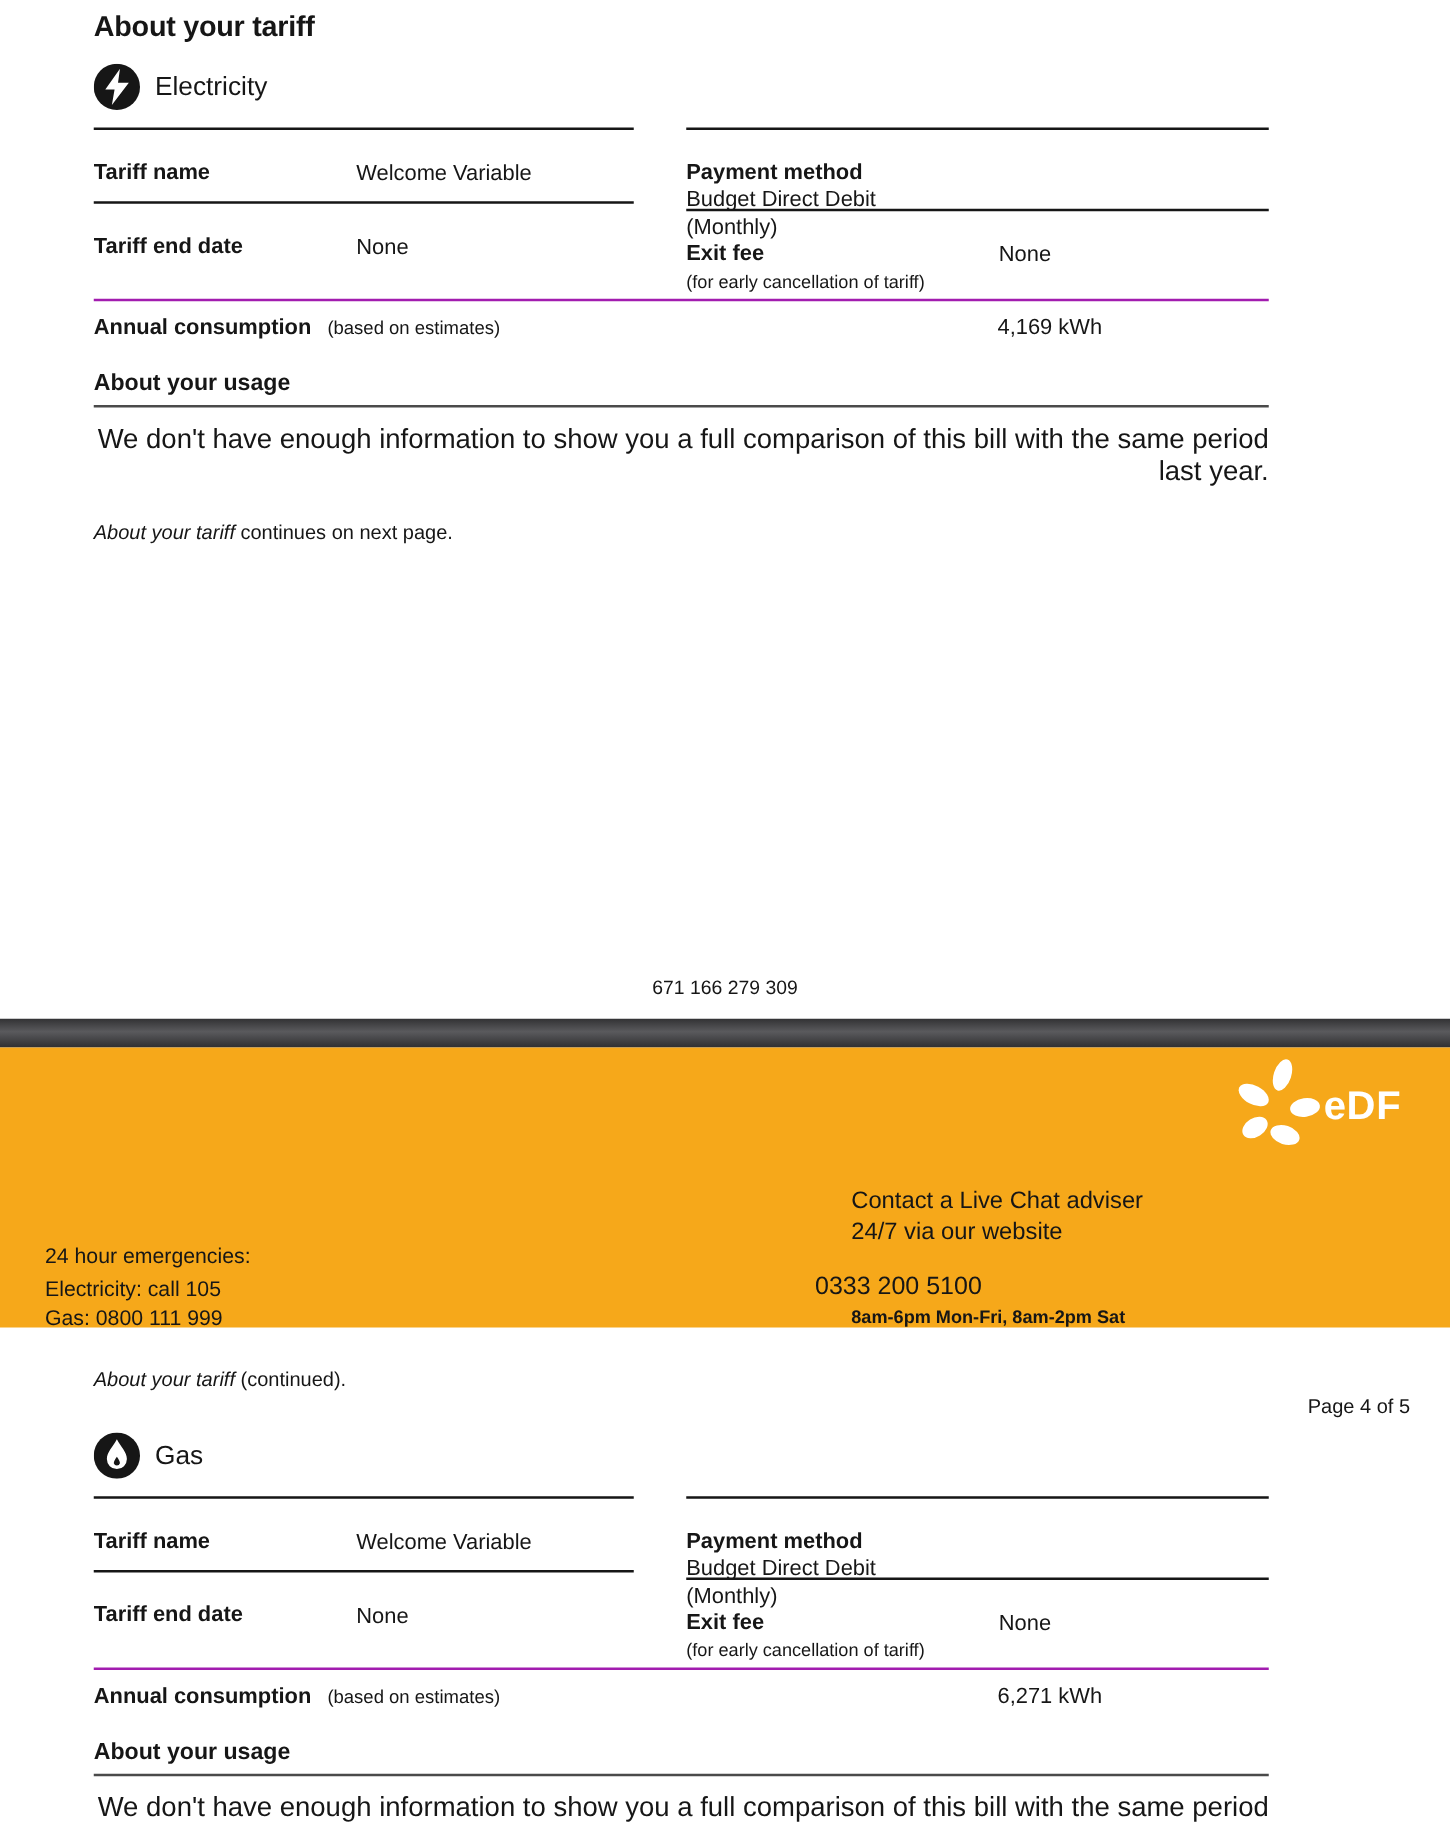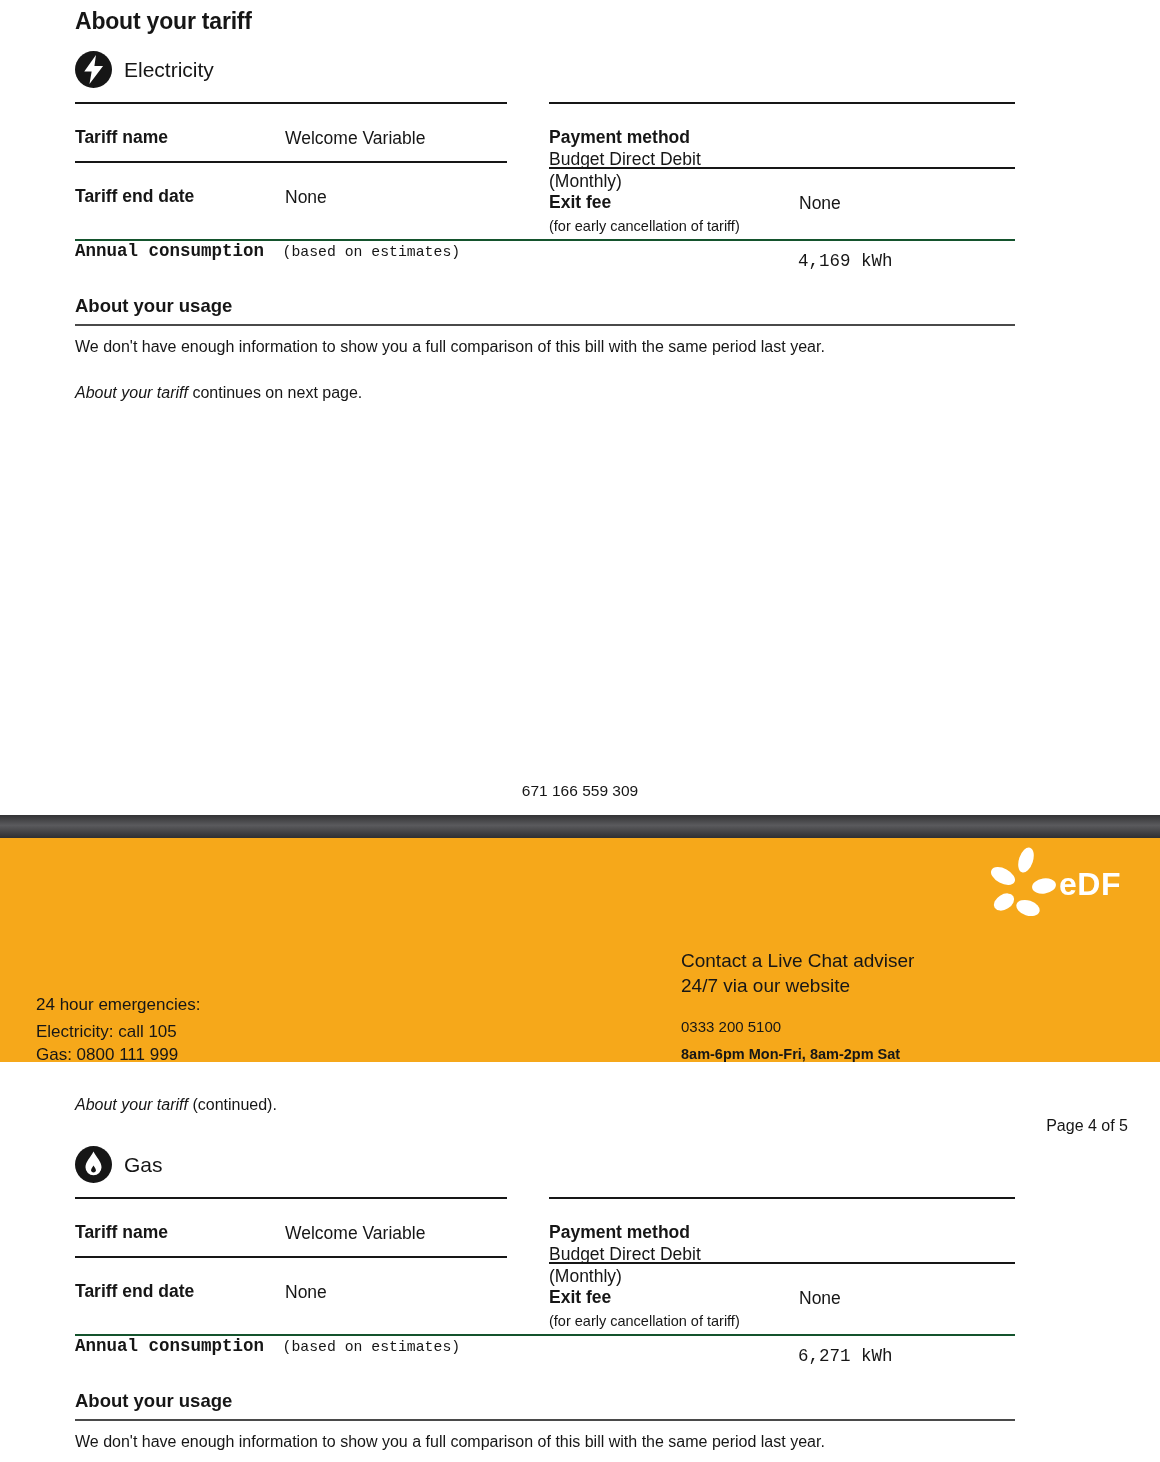--- a/index.html
+++ b/index.html
@@ -28,44 +28,44 @@
   .tcol-right .trow .tlabel { width: 250px; flex: none; }
   .tcol-left  .row1 { height: 59px; }
   .tcol-left  .row2 { height: 78px; }
   .tcol-right .row1 { height: 65px; flex-direction: column; }
   .tcol-right .row2 { height: 72px; }
   .bold { font-weight: 700; }
   .tvalue { line-height: 1.28; }
   .tcol-right .tvalue { max-width: 200px; }
   .sub-note { display: block; font-size: 14.5px; font-weight: 400; line-height: 1.25; margin-top: 4px; max-width: 195px; }
 
-  .consumption { position: relative; border-top: 2px solid #14532d; height: 46px; font-size: 17.5px; font-family: Liberation Mono, monospace; }
+  .consumption { position: relative; border-top: 2px solid #a21caf; padding-top: 10px; height: 46px; font-size: 17.5px; }
   .consumption .note { font-size: 14.8px; margin-left: 8px; }
   .cons-value { position: absolute; left: 723px; top: 10px; }
 
   .usage-heading { margin: 10px 0 0 0; font-size: 18.5px; font-weight: 700; }
   .usage-rule { border: none; border-top: 2.5px solid #4a4a4a; margin: 7px 0 0 0; }
-  .usage-msg { margin: 12px 0 0 0; font-size: 16px; }
+  .usage-msg { margin: 12px 0 0 0; font-size: 22px; text-align: right; }
   .continues-note { margin: 28px 0 0 0; font-size: 16px; }
 
   .ref-number { position: absolute; top: 782px; left: 0; width: 100%; text-align: center; font-size: 15.5px; }
 
   
   .dark-bar {
     position: absolute; top: 815px; left: 0; width: 100%; height: 23px;
     background: linear-gradient(to bottom, #323234 0%, #5a5a5d 45%, #2f2f31 100%);
   }
   .orange-band { position: absolute; top: 838px; left: 0; width: 100%; height: 224px; background: #F6A81A; }
 
   .emergencies { position: absolute; left: 36px; top: 156px; font-size: 17px; line-height: 1.35; }
   .em-title { font-weight: 400; margin-bottom: 4px; }
 
   .myaccount { position: absolute; left: 681px; top: 13px; font-size: 19px; line-height: 1.33; }
   .livechat  { position: absolute; left: 681px; top: 110px; font-size: 19px; line-height: 1.33; }
-  .phone { position: absolute; left: 681px; top: 180px; font-size: 15px; }
+  .phone { position: absolute; left: 652px; top: 180px; font-size: 20px; }
   .phone-hours { position: absolute; left: 681px; top: 208px; font-size: 14.5px; font-weight: 700; }
 
   .edf-logo { position: absolute; left: 983px; top: 6px; display: flex; align-items: center; }
   .edf-logo svg { width: 80px; height: 80px; display: block; }
   .edf-word { font-size: 32px; font-weight: 700; color: #ffffff; letter-spacing: 0.5px; margin-left: -4px; }
 
   
   .page-indicator { position: absolute; top: 1117px; right: 32px; font-size: 16px; }
   .content-bottom { position: absolute; left: 75px; top: 1096px; width: 940px; }
   .continued-note { margin: 0; font-size: 16px; }
@@ -118,21 +118,21 @@
       <span class="cons-value">4,169 kWh</span>
     </div>
 
     <h2 class="usage-heading">About your usage</h2>
     <hr class="usage-rule">
     <p class="usage-msg">We don't have enough information to show you a full comparison of this bill with the same period last year.</p>
 
     <p class="continues-note"><i>About your tariff</i><span> continues on next page.</span></p>
   </div>
 
-  <div class="ref-number">671 166 559 309</div>
+  <div class="ref-number">671 166 279 309</div>
 
   <div class="dark-bar"></div>
 
   <div class="orange-band">
     <div class="emergencies">
       <div class="em-title">24 hour emergencies:</div>
       <div class="em-line">Electricity: call 105</div>
       <div class="em-line">Gas: 0800 111 999</div>
     </div>
 

